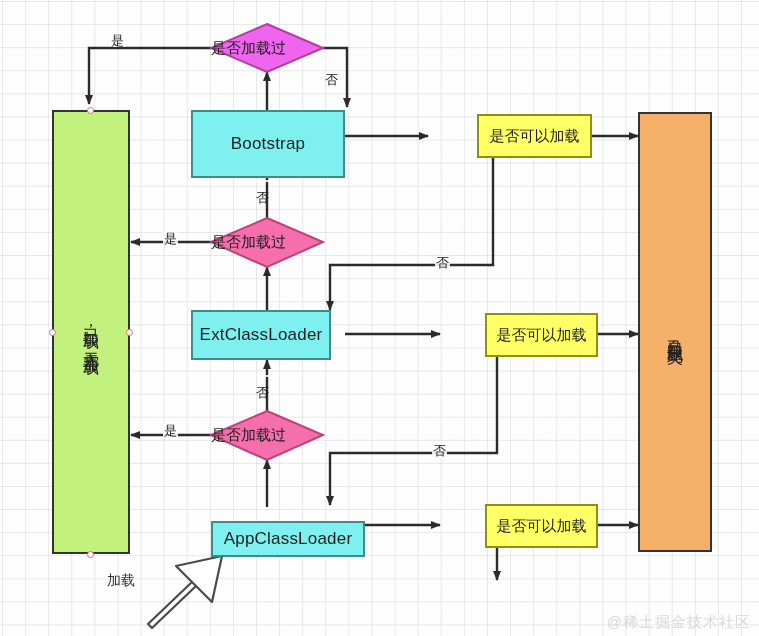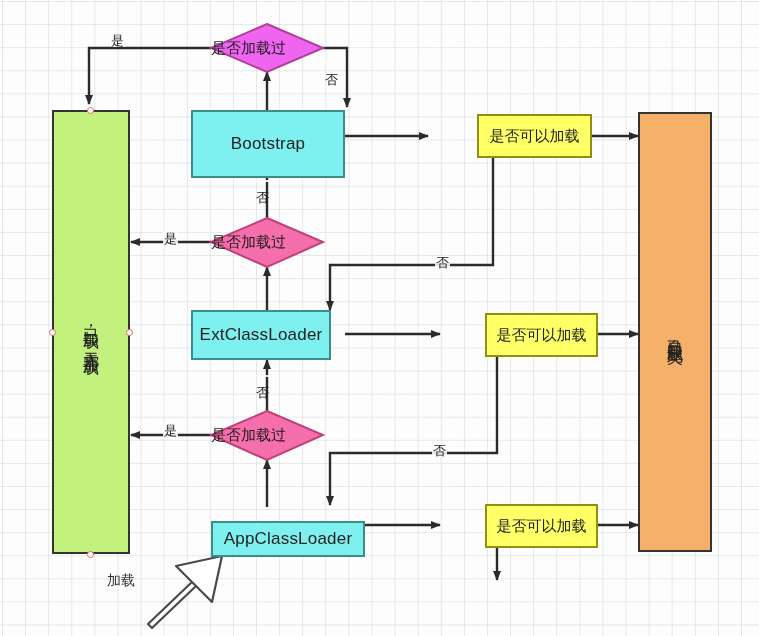--- a/index.html
+++ b/index.html
@@ -258,14 +258,17 @@
     <span>是</span>
   </div>
   <div class="edge-label" style="left:432px; top:444px;">
     <span>否</span>
   </div>
 
   <div class="big-arrow-label" style="left:107px; top:572px;">
     <span>加载</span>
   </div>
 
+  <div class="watermark">
+    <span>@稀土掘金技术社区</span>
+  </div>
 
 </div>
 
 </body></html>

